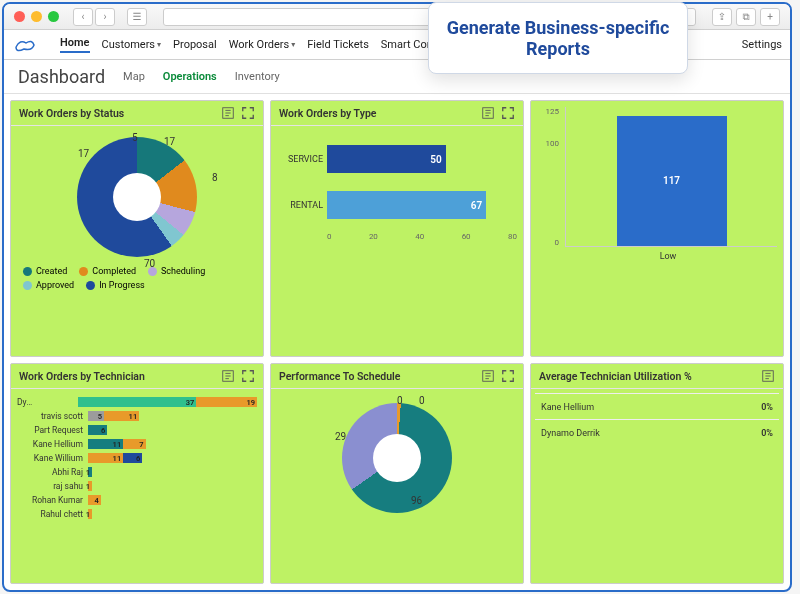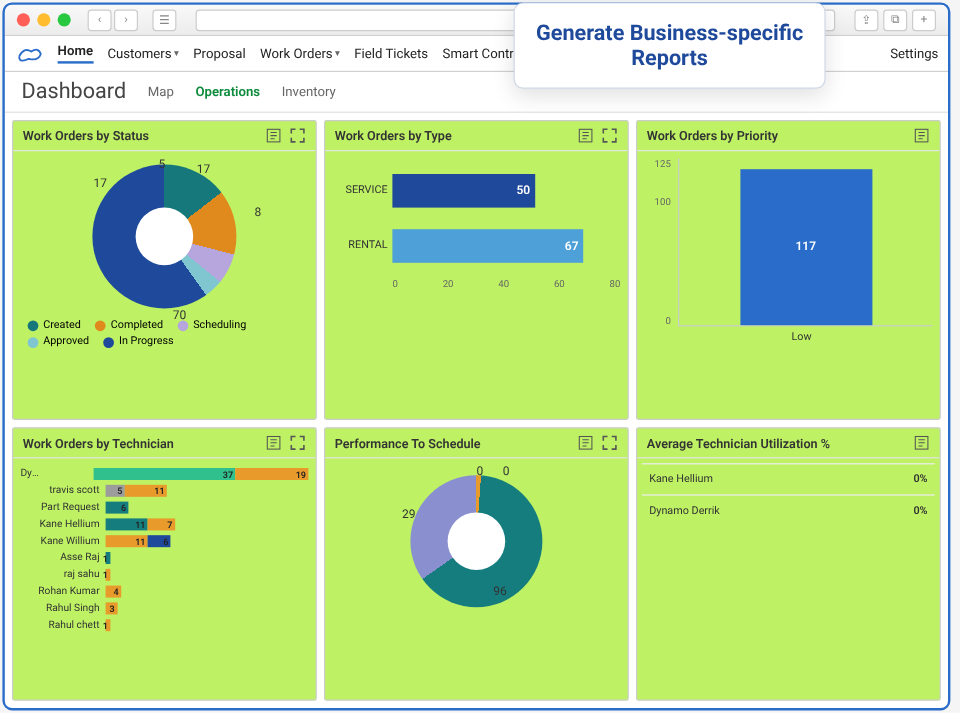--- a/index.html
+++ b/index.html
@@ -7,21 +7,21 @@
 .browser{width:790px;height:590px;background:#fff;border:2px solid #2a6cc9;border-radius:8px;overflow:hidden;position:relative;margin:2px}
 .titlebar{height:26px;background:linear-gradient(#f9f9f9,#ececec);border-bottom:1px solid #d0d0d0;display:flex;align-items:center;padding:0 10px;gap:6px}
 .tl-dot{width:11px;height:11px;border-radius:50%}
 .tl-dot.red{background:#ff5f57}
 .tl-dot.yellow{background:#febc2e}
 .tl-dot.green{background:#28c840}
 .tl-nav{display:flex;margin-left:8px;gap:2px}
 .tl-btn{width:20px;height:18px;border:1px solid #ccc;border-radius:3px;background:#fff;display:flex;align-items:center;justify-content:center;font-size:10px;color:#888}
 .tl-url{flex:1;height:18px;background:#fff;border:1px solid #ccc;border-radius:3px;margin:0 10px}
 .tl-right{display:flex;gap:4px}
-.topnav{height:30px;border-bottom:1px solid #d0d0d0;display:flex;align-items:center;padding:0 8px;gap:12px;font-size:11px;color:#222}
+.topnav{height:30px;border-bottom:1px solid #d0d0d0;display:flex;align-items:center;padding:0 8px;gap:24px;font-size:11px;color:#222}
 .logo{width:24px;height:16px}
 .logo svg{width:24px;height:16px}
 .nav-item{cursor:pointer;white-space:nowrap;display:flex;align-items:center;gap:2px}
 .nav-item.active{font-weight:600;border-bottom:2px solid #2a6cc9;padding-bottom:2px}
 .nav-item .caret{font-size:8px;color:#666}
 .subbar{height:34px;border-bottom:1px solid #e0e0e0;display:flex;align-items:center;padding:0 14px;gap:18px}
 .page-title{font-size:18px;font-weight:400;color:#444}
 .subtab{font-size:11px;color:#666;cursor:pointer}
 .subtab.active{color:#0a8a3a;font-weight:600}
 .grid{display:grid;grid-template-columns:1fr 1fr 1fr;gap:6px;padding:6px;height:calc(100% - 90px);overflow:hidden}
@@ -199,29 +199,20 @@
             <span>0</span>
             <span>20</span>
             <span>40</span>
             <span>60</span>
             <span>80</span>
           </div>
       </div>
     </div>
 
     <div class="card">
-      <div class="card-h">
-        <span>Work Orders by Priority</span>
-        <span class="tools">
-          <span class="tool-ico"><svg viewBox="0 0 16 16">
-                <rect x="2" y="2" width="12" height="12" fill="none" stroke="currentColor"></rect>
-                <path d="M5 5h6M5 8h6M5 11h4" stroke="currentColor"></path>
-              </svg></span>
-        </span>
-      </div>
       <div class="card-b">
         <div class="vbar-wrap">
           <div class="yaxis" id="yaxis-priority">
               <span>125</span>
               <span>100</span>
               <span></span>
               <span></span>
               <span></span>
               <span>0</span>
             </div>
@@ -275,41 +266,35 @@
             </div>
           </div>
           <div class="tech-row">
             <div class="tech-lbl">Kane Willium</div>
             <div class="tech-bar">
               <div class="seg" style="width: 35.2px; background: rgb(232, 154, 42);">11</div>
               <div class="seg" style="width: 19.2px; background: rgb(31, 74, 156);">6</div>
             </div>
           </div>
           <div class="tech-row">
-            <div class="tech-lbl">Asse Raj</div>
+            <div class="tech-lbl">Abhi Raj</div>
             <div class="tech-bar">
               <div class="seg" style="width: 3.2px; background: rgb(22, 125, 127);">1</div>
             </div>
           </div>
           <div class="tech-row">
             <div class="tech-lbl">raj sahu</div>
             <div class="tech-bar">
               <div class="seg" style="width: 3.2px; background: rgb(232, 154, 42);">1</div>
             </div>
           </div>
           <div class="tech-row">
             <div class="tech-lbl">Rohan Kumar</div>
             <div class="tech-bar">
               <div class="seg" style="width: 12.8px; background: rgb(232, 154, 42);">4</div>
-            </div>
-          </div>
-          <div class="tech-row">
-            <div class="tech-lbl">Rahul Singh</div>
-            <div class="tech-bar">
-              <div class="seg" style="width: 9.6px; background: rgb(232, 154, 42);">3</div>
             </div>
           </div>
           <div class="tech-row">
             <div class="tech-lbl">Rahul chett</div>
             <div class="tech-bar">
               <div class="seg" style="width: 3.2px; background: rgb(232, 154, 42);">1</div>
             </div>
           </div>
         </div>
     </div>

